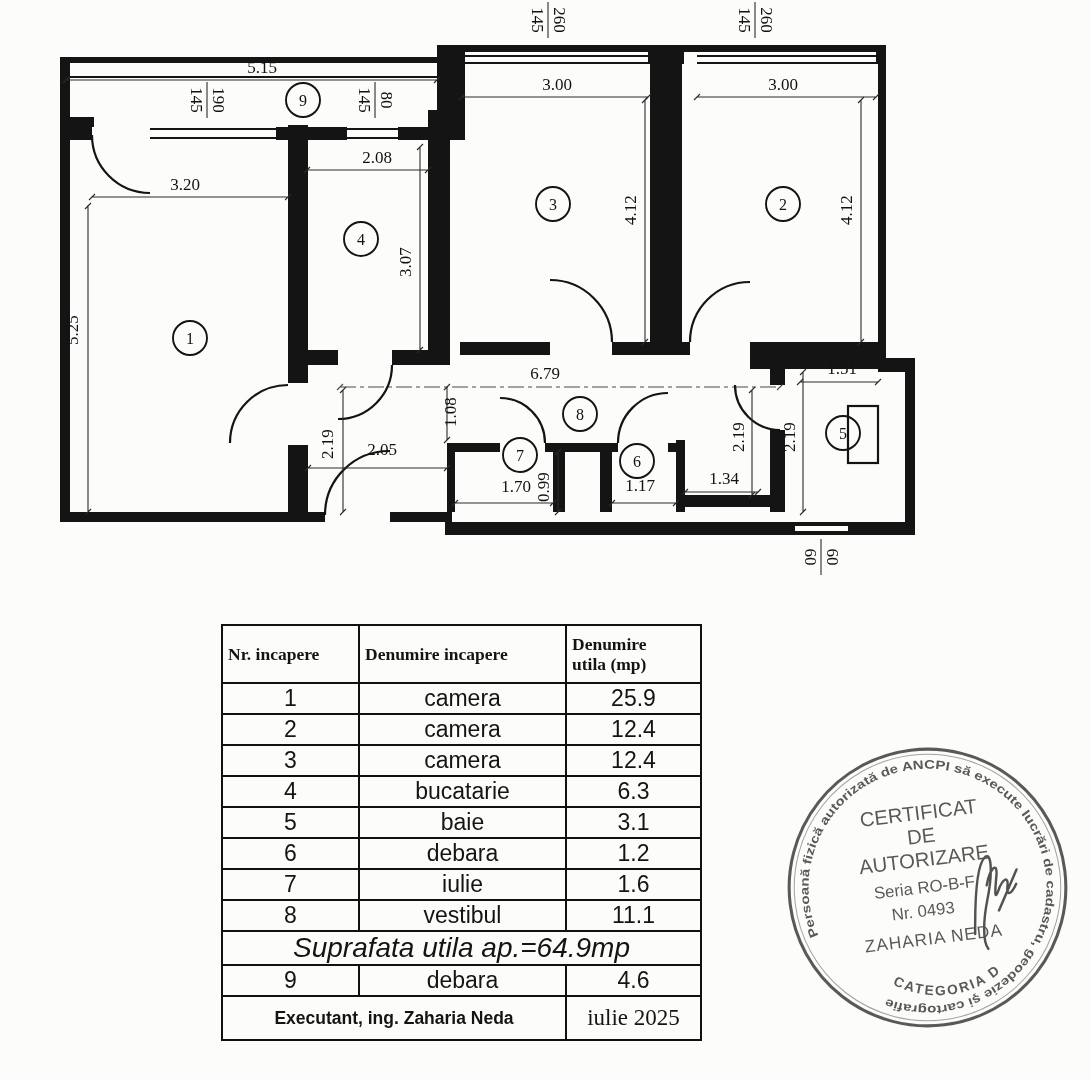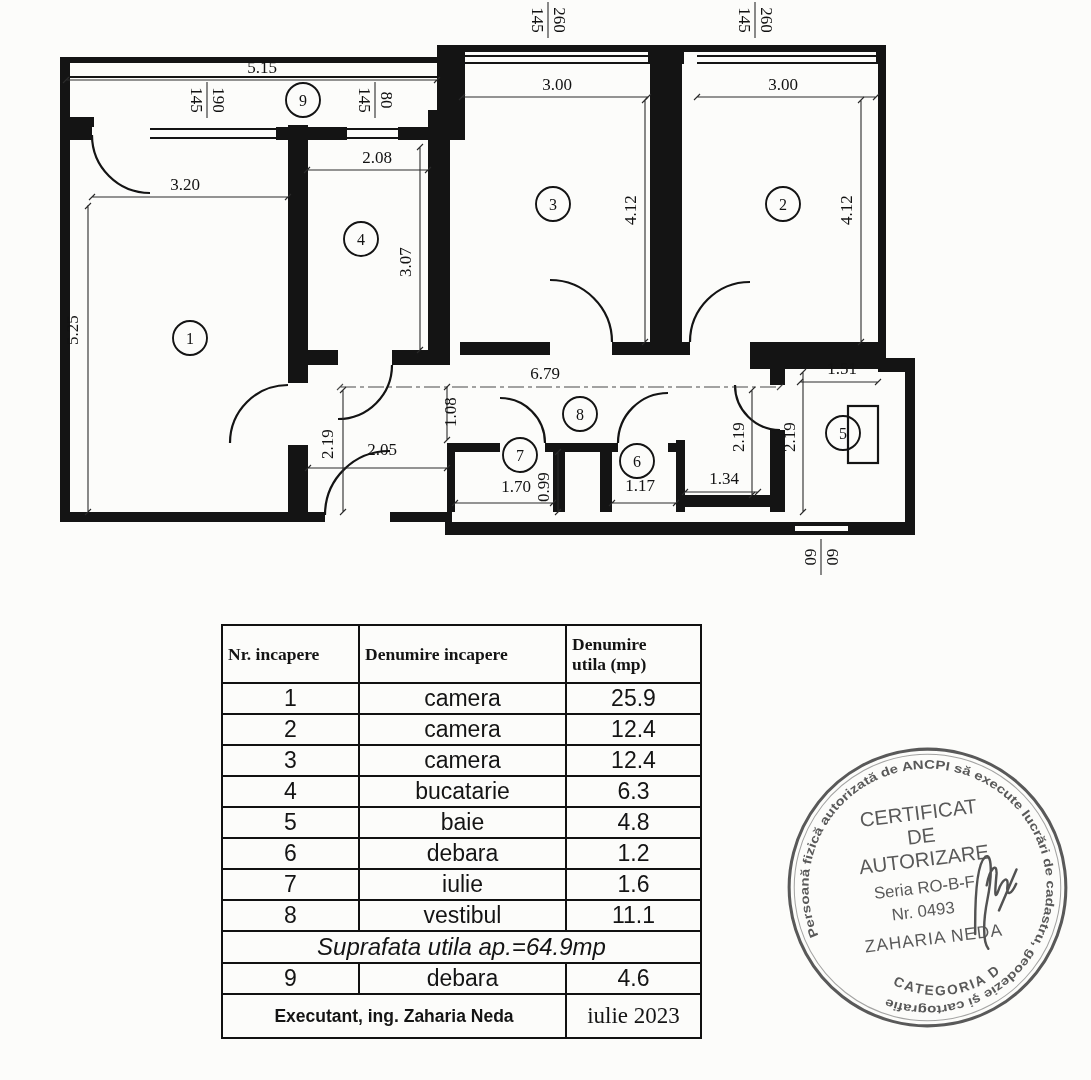--- a/index.html
+++ b/index.html
@@ -19,21 +19,21 @@
   .roomc{fill:none;stroke:#141414;stroke-width:1.9;}
   .roomn{font-family:"Liberation Serif",serif;font-size:16px;fill:#121212;}
   
   .table-wrap{position:absolute;left:221px;top:624px;}
   table{border-collapse:collapse;table-layout:fixed;width:479px;background:transparent;}
   td,th{border:2.5px solid #111;padding:0;overflow:hidden;}
   th{font-family:"Liberation Serif",serif;font-weight:bold;font-size:17.5px;
      text-align:left;padding:4px 16px 4px 5px;height:48px;vertical-align:middle;line-height:1.15;}
   td{font-family:"Liberation Sans",sans-serif;font-size:23px;text-align:center;
      height:29px;vertical-align:middle;}
-  td.merged{font-style:italic;font-size:24px;height:30px;font-family:"Liberation Sans",sans-serif;}
+  td.merged{font-style:italic;font-size:28px;height:30px;font-family:"Liberation Sans",sans-serif;}
   td.foot-l{font-family:Liberation Sans, sans-serif;font-weight:bold;font-size:17.5px;height:42px;}
   td.foot-r{font-family:"Liberation Serif",serif;font-size:23px;height:42px;}
   
   #stamp{position:absolute;left:780px;top:740px;opacity:.85;}
   .st-ring{fill:none;stroke:#3d3d3d;stroke-width:3;}
   .st-ring2{fill:none;stroke:#3d3d3d;stroke-width:1;opacity:.55;}
   .st-txt{fill:#3d3d3d;}
   .sig{fill:none;stroke:#353535;stroke-width:2.4;stroke-linecap:round;}
 </style>
 </head>
@@ -247,21 +247,21 @@
           <td>12.4</td>
         </tr>
         <tr>
           <td>4</td>
           <td>bucatarie</td>
           <td>6.3</td>
         </tr>
         <tr>
           <td>5</td>
           <td>baie</td>
-          <td>4.8</td>
+          <td>3.1</td>
         </tr>
         <tr>
           <td>6</td>
           <td>debara</td>
           <td>1.2</td>
         </tr>
         <tr>
           <td>7</td>
           <td>iulie</td>
           <td>1.6</td>
@@ -276,21 +276,21 @@
       <tr>
         <td class="merged" colspan="3">Suprafata utila ap.=64.9mp</td>
       </tr>
       <tr>
         <td>9</td>
         <td>debara</td>
         <td>4.6</td>
       </tr>
       <tr>
         <td class="foot-l" colspan="2">Executant, ing. Zaharia Neda</td>
-        <td class="foot-r">iulie  2023</td>
+        <td class="foot-r">iulie  2025</td>
       </tr>
     </tbody>
   </table>
 </div>
 
 <svg id="stamp" width="295" height="295" viewBox="0 0 290 290">
   <g transform="rotate(-7 145 145)">
     <circle class="st-ring" cx="145" cy="145" r="136"></circle>
     <circle class="st-ring2" cx="145" cy="145" r="131"></circle>
     <path id="ringPath" d="M 33,179 A117 117 0 1 1 257,179 A117 117 0 0 1 87,246" fill="none"></path>

